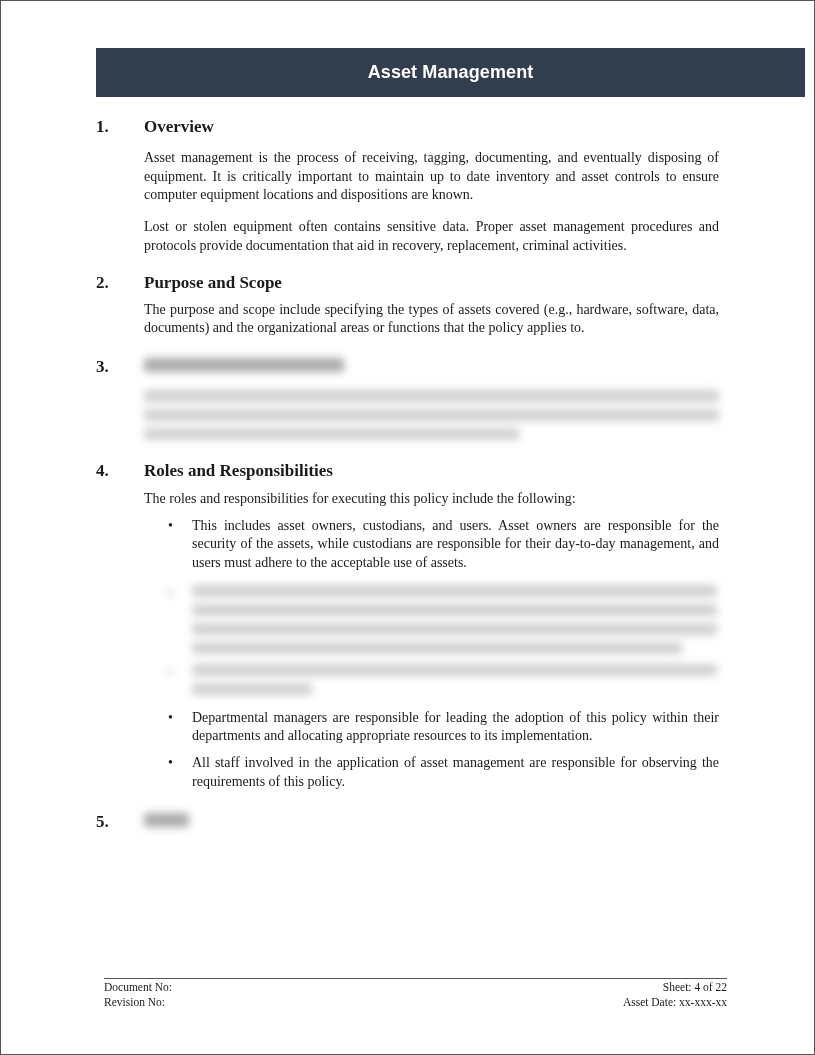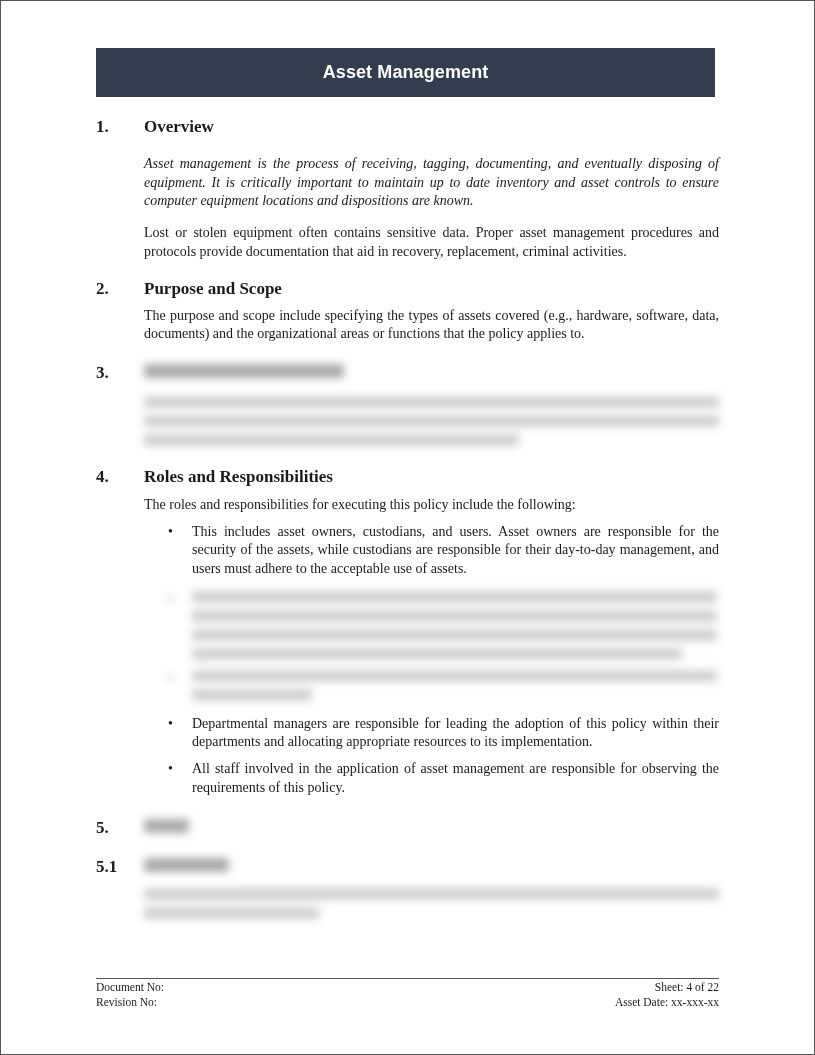--- a/index.html
+++ b/index.html
@@ -18,21 +18,21 @@
     .page-frame {
       position: absolute;
       left: 0; top: 0;
       width: 813px; height: 1053px;
       border: 1px solid #555;
       box-sizing: content-box;
     }
     .banner {
       position: absolute;
       left: 96px; top: 48px;
-      width: 619px; height: 49px;
+      width: 709px; height: 49px;
       background: #323d4e;
       display: flex;
       align-items: center;
       justify-content: center;
     }
     .banner-title {
       color: #ffffff;
       font-family: "Liberation Sans", "DejaVu Sans", sans-serif;
       font-weight: bold;
       font-size: 18px;
@@ -84,21 +84,21 @@
       line-height: 18.7px;
       text-align: justify;
     }
     ul.bullets li .bullet {
       position: absolute;
       left: 0; top: 0;
       width: 24px;
     }
     .footer {
       position: absolute;
-      left: 96px; top: 978px;
+      left: 104px; top: 978px;
       width: 623px;
       border-top: 1px solid #555;
       padding-top: 1px;
       font-size: 11.5px;
       line-height: 14.5px;
       display: flex;
       justify-content: space-between;
     }
     .footer .right { text-align: right; }
   </style>
@@ -111,21 +111,21 @@
   <span class="banner-title">Asset Management</span>
 </div>
 
 <div class="content">
 
   <div>
     <h2 class="section-head">
       <span class="section-num">1.</span>
       <span>Overview</span>
     </h2>
-    <p class="para" style="margin-top:17px;font-style:italic;">Asset management is the process of receiving, tagging, documenting, and eventually disposing of equipment. It is critically important to maintain up to date inventory and asset controls to ensure computer equipment locations and dispositions are known.</p>
+    <p class="para" style="margin-top:11px;">Asset management is the process of receiving, tagging, documenting, and eventually disposing of equipment. It is critically important to maintain up to date inventory and asset controls to ensure computer equipment locations and dispositions are known.</p>
     <p class="para" style="margin-top:13px;">Lost or stolen equipment often contains sensitive data. Proper asset management procedures and protocols provide documentation that aid in recovery, replacement, criminal activities.</p>
   </div>
 
   <div style="margin-top:16px;">
     <h2 class="section-head">
       <span class="section-num">2.</span>
       <span>Purpose and Scope</span>
     </h2>
     <p class="para" style="margin-top:7px;">The purpose and scope include specifying the types of assets covered (e.g., hardware, software, data, documents) and the organizational areas or functions that the policy applies to.</p>
   </div>
@@ -181,30 +181,20 @@
     </ul>
   </div>
 
   <div style="margin-top:17px;">
     <h2 class="section-head">
       <span class="section-num">5.</span>
       <span class="blur-bar" style="width:45px;height:14px;margin-top:4px;background:#a9a9a9;"></span>
     </h2>
   </div>
 
-  <div style="margin-top:15px;">
-    <h2 class="section-head">
-      <span class="section-num">5.1</span>
-      <span class="blur-bar" style="width:85px;height:14px;margin-top:4px;background:#a9a9a9;"></span>
-    </h2>
-    <div style="margin:10px 0 0 48px;">
-      <span class="blur-bar" style="width:575px;height:12px;margin-bottom:7px;"></span>
-      <span class="blur-bar" style="width:175px;height:12px;"></span>
-    </div>
-  </div>
 
 </div>
 
 <div class="footer">
   <div class="left">
     <div>Document No:</div>
     <div>Revision No:</div>
   </div>
   <div class="right">
     <div>Sheet: 4 of 22</div>

